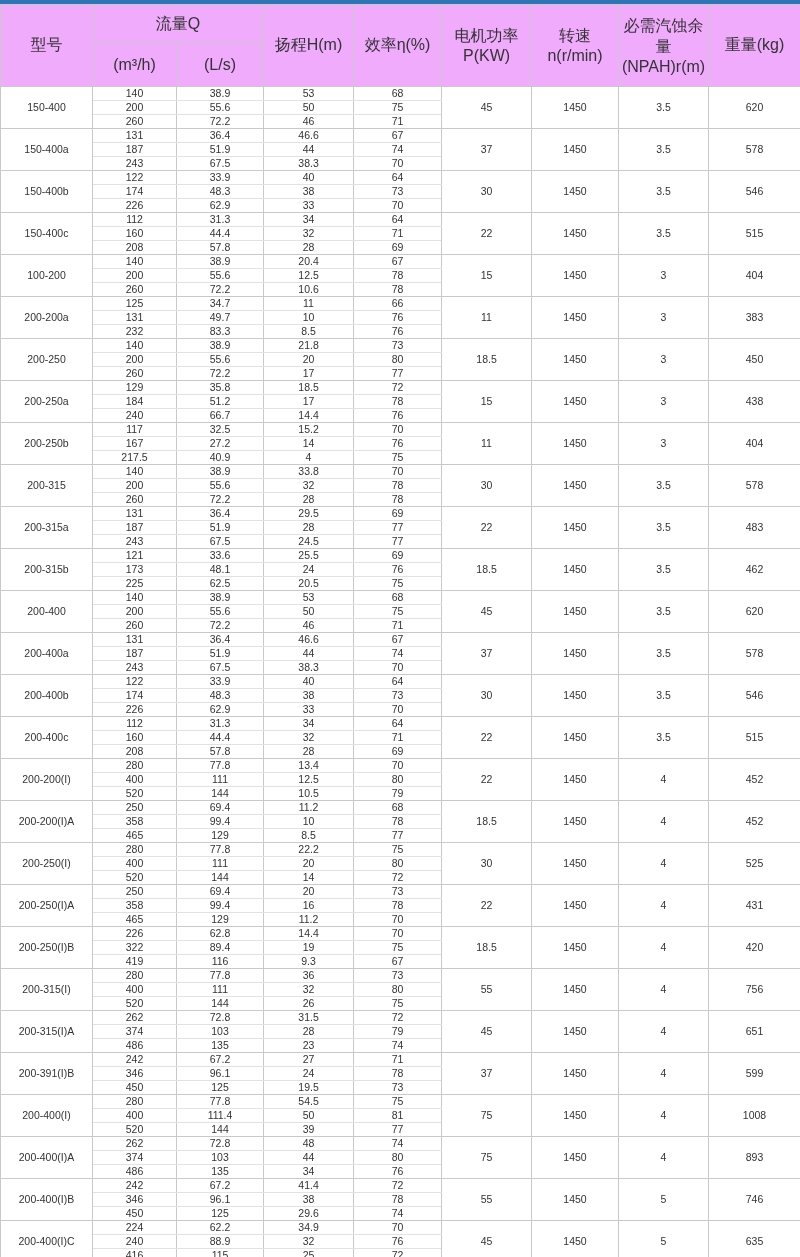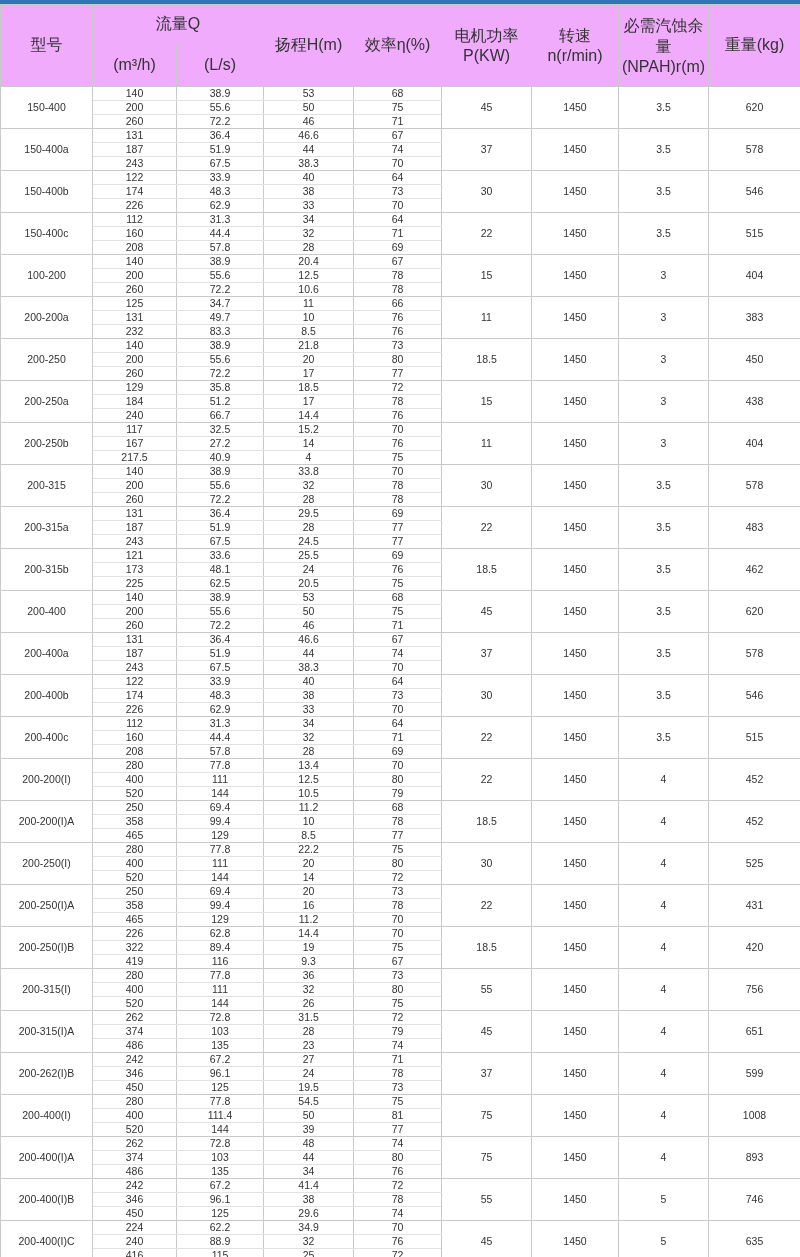--- a/index.html
+++ b/index.html
@@ -583,21 +583,21 @@
         <td class="sub">28</td>
         <td class="sub">79</td>
       </tr>
       <tr>
         <td class="gend">486</td>
         <td class="gend">135</td>
         <td class="gend">23</td>
         <td class="gend">74</td>
       </tr>
       <tr>
-        <td rowspan="3" class="merged">200-262(I)B</td>
+        <td rowspan="3" class="merged">200-391(I)B</td>
         <td class="sub">242</td>
         <td class="sub">67.2</td>
         <td class="sub">27</td>
         <td class="sub">71</td>
         <td rowspan="3" class="merged">37</td>
         <td rowspan="3" class="merged">1450</td>
         <td rowspan="3" class="merged">4</td>
         <td rowspan="3" class="merged">599</td>
       </tr>
       <tr>

